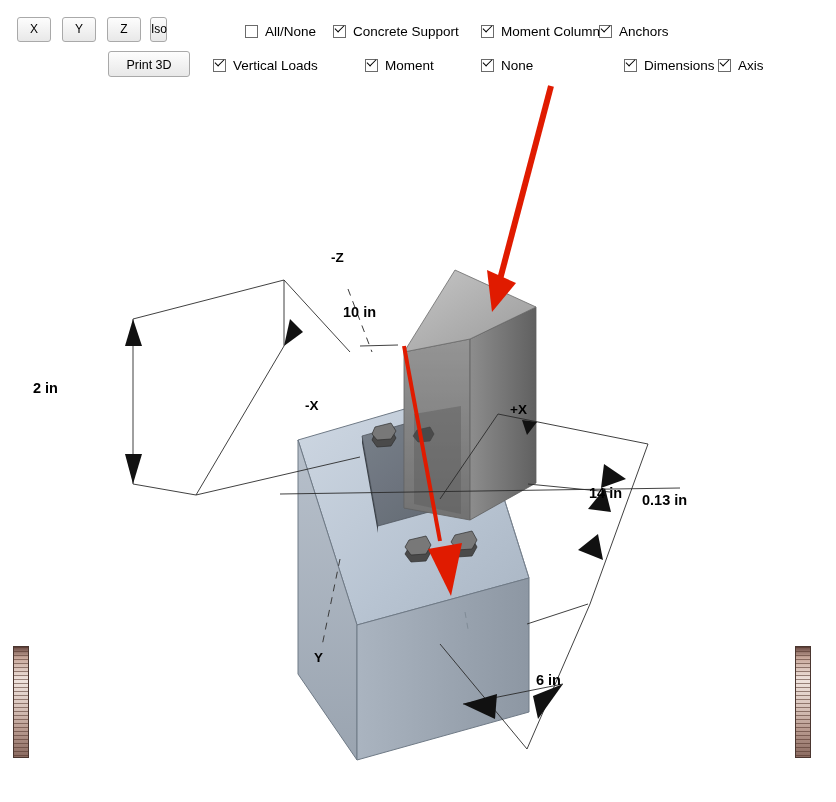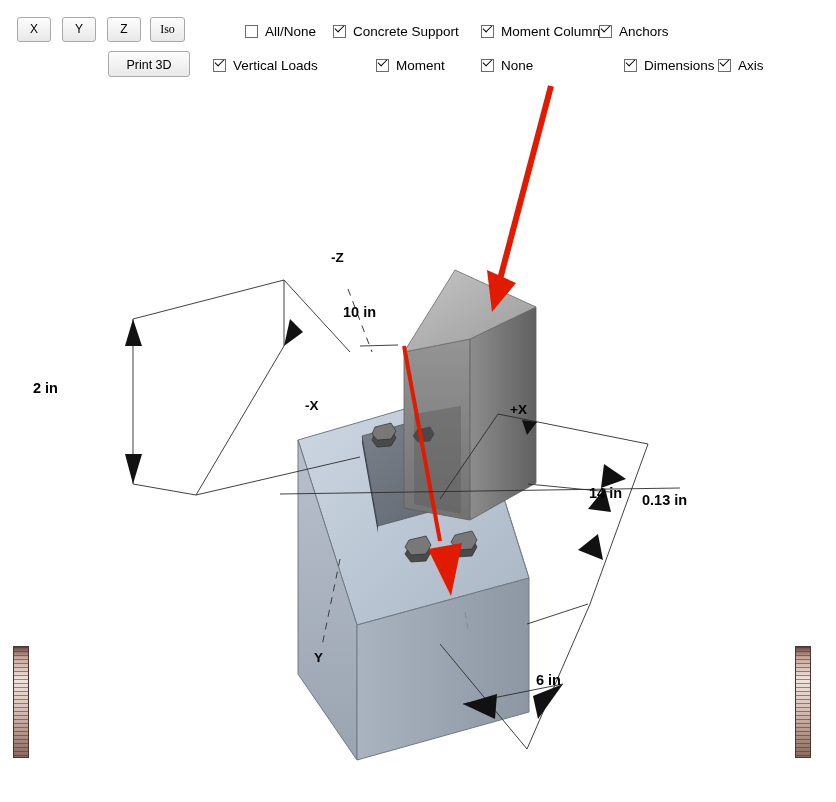--- a/index.html
+++ b/index.html
@@ -32,21 +32,21 @@
     border: 1px solid #a9a9a9;
     border-radius: 3px;
     font-family: "Liberation Sans", sans-serif;
     font-size: 12px;
     color: #000;
     text-align: center;
     line-height: 23px;
     padding: 0;
     cursor: pointer;
   }
-  .view-btn.wide { width: 35px; font-family: Liberation Serif, serif; }
+  .view-btn.wide { width: 17px; }
   #btn-print {
     position: absolute;
     left: 108px;
     top: 51px;
     width: 82px;
     height: 26px;
     background: linear-gradient(#fdfdfd, #e8e8e8);
     border: 1px solid #a9a9a9;
     border-radius: 3px;
     font-size: 12.5px;
@@ -156,21 +156,21 @@
   <div class="chk-item" style="left:481px;top:23px;">
     <span class="chk-box checked"></span><span class="chk-label">Moment Column</span>
   </div>
   <div class="chk-item" style="left:599px;top:23px;">
     <span class="chk-box checked"></span><span class="chk-label">Anchors</span>
   </div>
 
   <div class="chk-item" style="left:213px;top:57px;">
     <span class="chk-box checked"></span><span class="chk-label">Vertical Loads</span>
   </div>
-  <div class="chk-item" style="left:332px;top:57px;padding-left:44px;">
+  <div class="chk-item" style="left:321px;top:57px;padding-left:44px;">
     <span class="chk-box checked"></span><span class="chk-label">Moment</span>
   </div>
   <div class="chk-item" style="left:481px;top:57px;">
     <span class="chk-box checked"></span><span class="chk-label">None</span>
   </div>
   <div class="chk-item" style="left:624px;top:57px;">
     <span class="chk-box checked"></span><span class="chk-label">Dimensions</span>
   </div>
   <div class="chk-item" style="left:718px;top:57px;">
     <span class="chk-box checked"></span><span class="chk-label">Axis</span>

